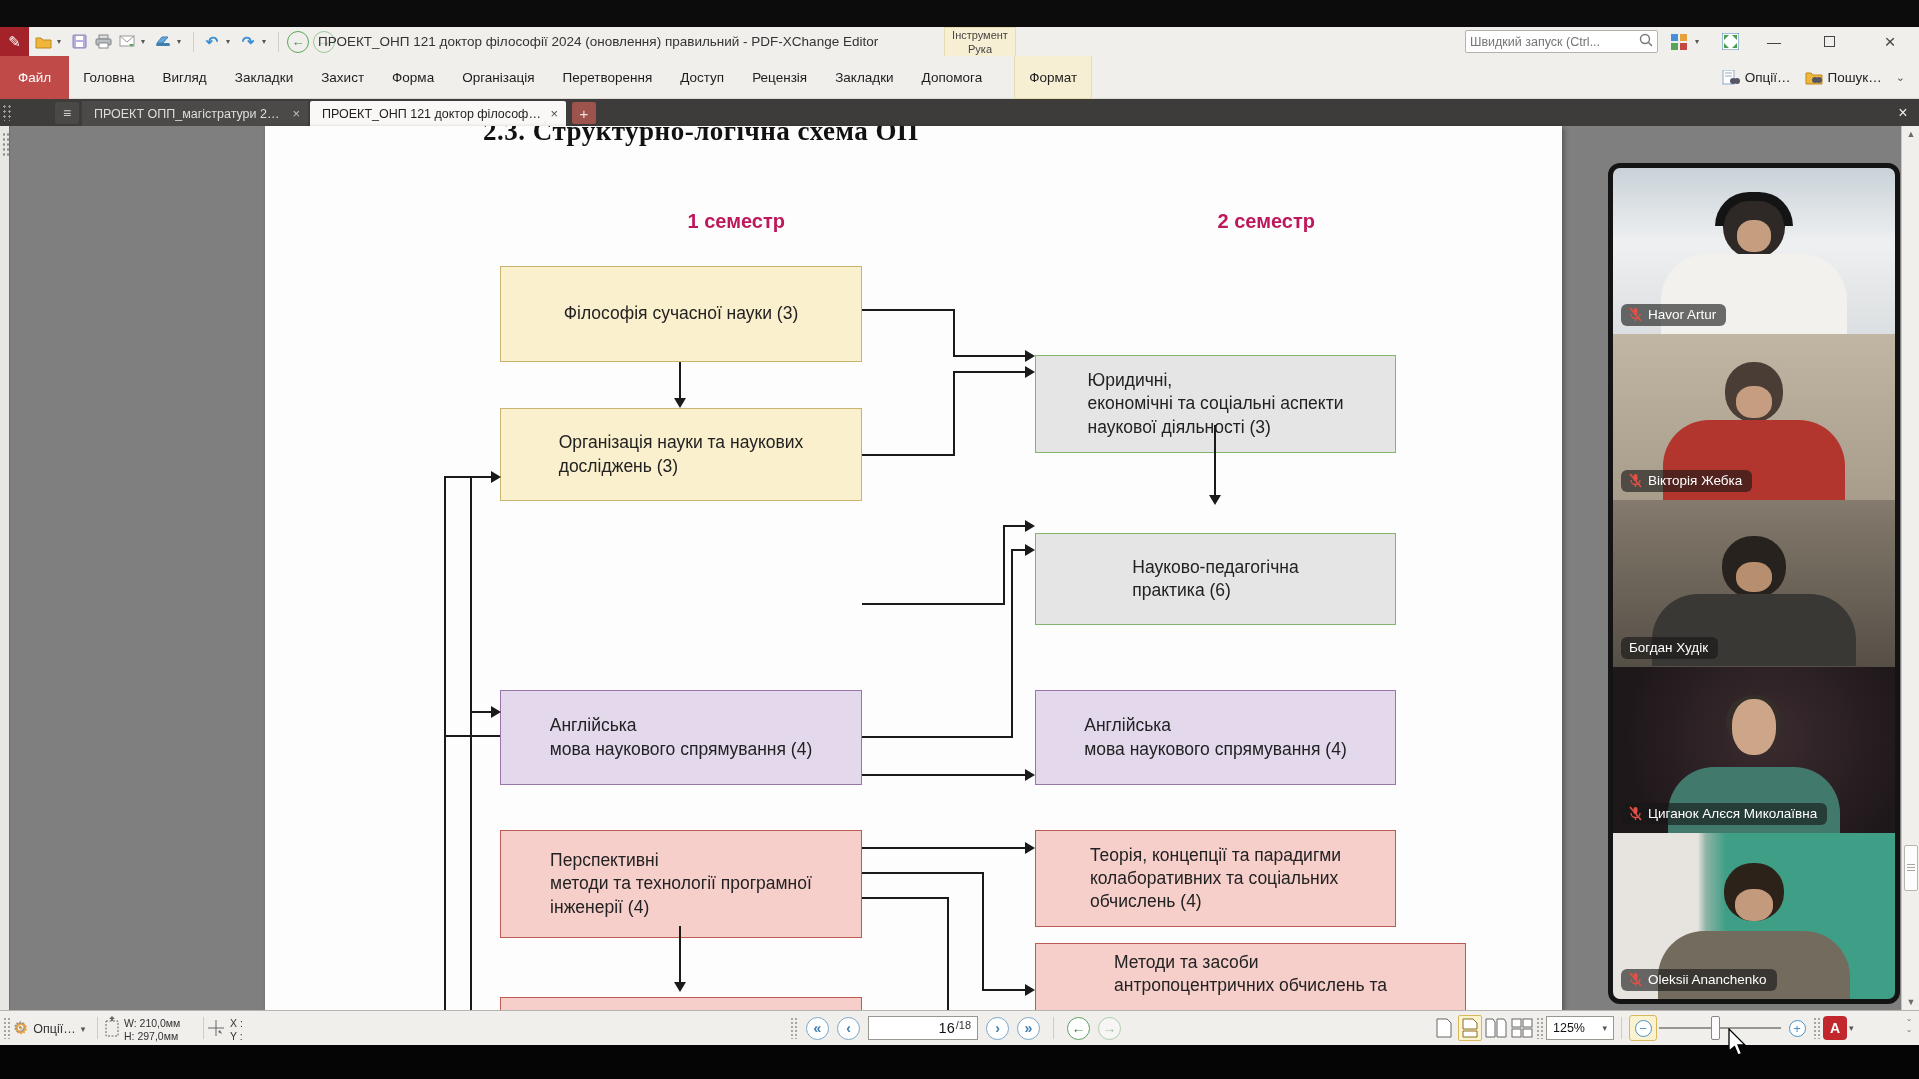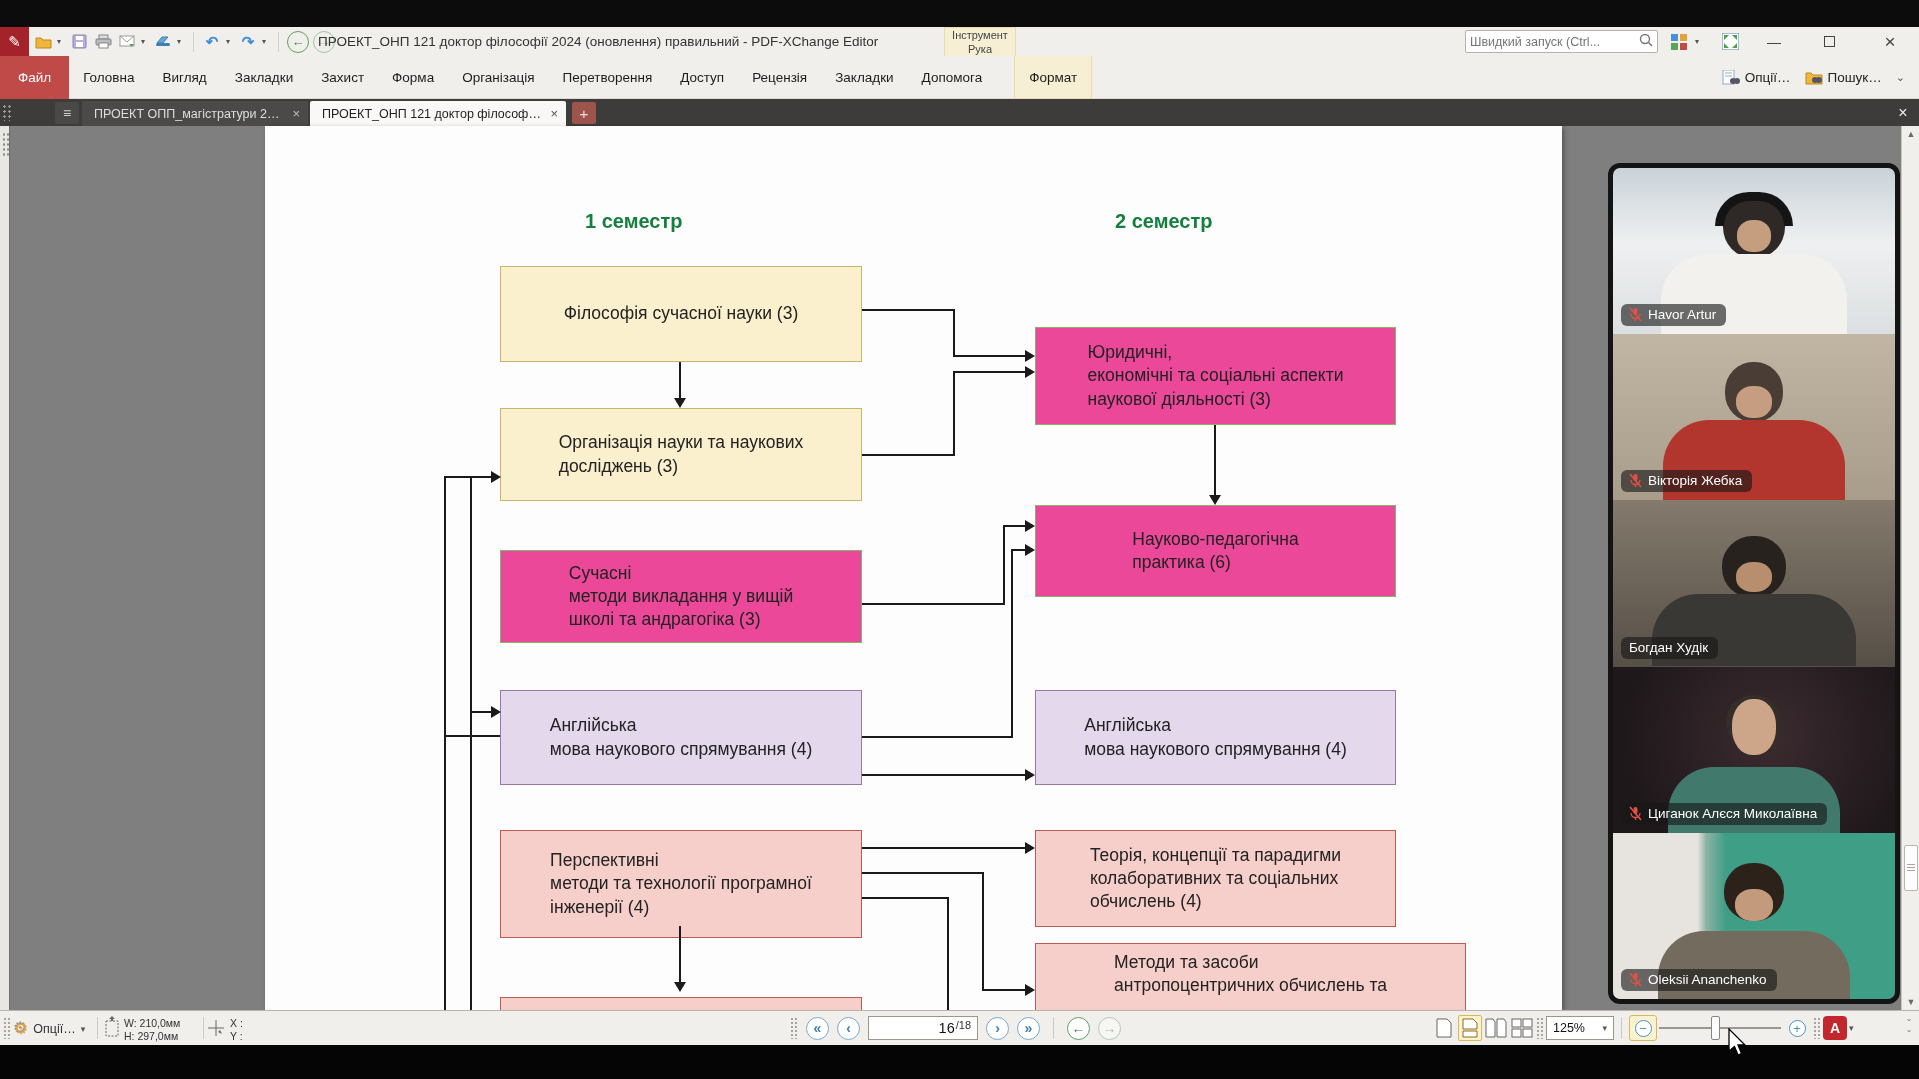--- a/index.html
+++ b/index.html
@@ -46,25 +46,25 @@
   .newtab { position:absolute; left:572px; top:3px; width:24px; height:22px; background:#9c544c; color:#f3ded9; display:flex; align-items:center; justify-content:center; font-size:15px; border-radius:2px; }
   .tabclose { position:absolute; right:4px; top:2px; width:24px; height:23px; color:#eee; display:flex; align-items:center; justify-content:center; font-size:16px; }
 
   
   .docarea { position:absolute; left:0; top:126px; width:1919px; height:884px; background:#7f7f7f; }
   .leftstrip { position:absolute; left:0; top:0; width:10px; height:884px; background:#e9e7e3; border-right:1px solid #6e6e6e; }
   .leftstrip .dots { position:absolute; left:2px; top:6px; width:7px; height:26px; background:radial-gradient(circle,#8a8a8a 1px,transparent 1.3px); background-size:4px 5px; }
   .page { position:absolute; left:265px; top:0; width:1297px; height:884px; background:#fdfdfd; overflow:hidden; box-shadow:2px 2px 5px rgba(0,0,0,.35); }
 
   .pg-heading { position:absolute; left:218px; top:-10px; font-family:"Liberation Serif", serif; font-weight:bold; font-size:27px; color:#111; letter-spacing:.5px; white-space:nowrap; }
-  .colhead { position:absolute; width:200px; text-align:left; top:84px; font-size:20px; font-weight:bold; color:#15803d; }
+  .colhead { position:absolute; width:200px; text-align:right; top:84px; font-size:20px; font-weight:bold; color:#be185d; }
 
   .box { position:absolute; display:flex; align-items:center; justify-content:center; white-space:pre-line; font-size:17.5px; line-height:1.33; color:#222; border:1.6px solid; }
   .bx-y { background:#FBF0CD; border-color:#C9B56B; }
-  .bx-g { background:#ec4899; border-color:#85B56C; }
+  .bx-g { background:#e5e5e5; border-color:#85B56C;margin-top:28px; }
   .bx-p { background:#E4D9EC; border-color:#9876A8; }
   .bx-r { background:#F6CFCB; border-color:#BB5B52; }
 
   .ln { position:absolute; background:#1a1a1a; }
   .ah { position:absolute; width:0; height:0; border-top:6px solid transparent; border-bottom:6px solid transparent; border-left:10px solid #1a1a1a; }
   .ahd { position:absolute; width:0; height:0; border-left:6px solid transparent; border-right:6px solid transparent; border-top:10px solid #1a1a1a; }
 
   
   .pdfscroll { position:absolute; left:1901px; top:0; width:18px; height:884px; background:#f1efec; border-left:1px solid #c9c6c1; }
   .pdfscroll .arr { position:absolute; left:0; width:18px; height:16px; color:#6a6a6a; font-size:9px; display:flex; align-items:center; justify-content:center; }
@@ -265,29 +265,27 @@
   <div class="newtab">+</div>
   <div class="tabclose">×</div>
 </div>
 
 <div class="docarea">
   <div class="leftstrip">
       <div class="dots"></div>
     </div>
 
   <div class="page">
+    <div class="pg-heading">2.3. Структурно-логічна схема ОП</div>
     <div class="colhead" style="left:320px;">1 семестр</div>
     <div class="colhead" style="left:850px;">2 семестр</div>
 
     <div class="box bx-y" style="left:235px;top:140px;width:362px;height:96px;">Філософія сучасної науки (3)</div>
     <div class="box bx-y" style="left:235px;top:282px;width:362px;height:93px;">Організація науки та наукових
 досліджень (3)</div>
-    <div class="box bx-g" style="left:235px;top:424px;width:362px;height:93px;">Сучасні
-методи викладання у вищій
-школі та андрагогіка (3)</div>
     <div class="box bx-p" style="left:235px;top:564px;width:362px;height:95px;">Англійська
 мова наукового спрямування (4)</div>
     <div class="box bx-r" style="left:235px;top:704px;width:362px;height:108px;">Перспективні
 методи та технології програмної
 інженерії (4)</div>
     <div class="box bx-r" style="left:235px;top:871px;width:362px;height:20px;"></div>
 
     <div class="box bx-g" style="left:770px;top:201px;width:361px;height:98px;">Юридичні,
 економічні та соціальні аспекти
 наукової діяльності (3)</div>

